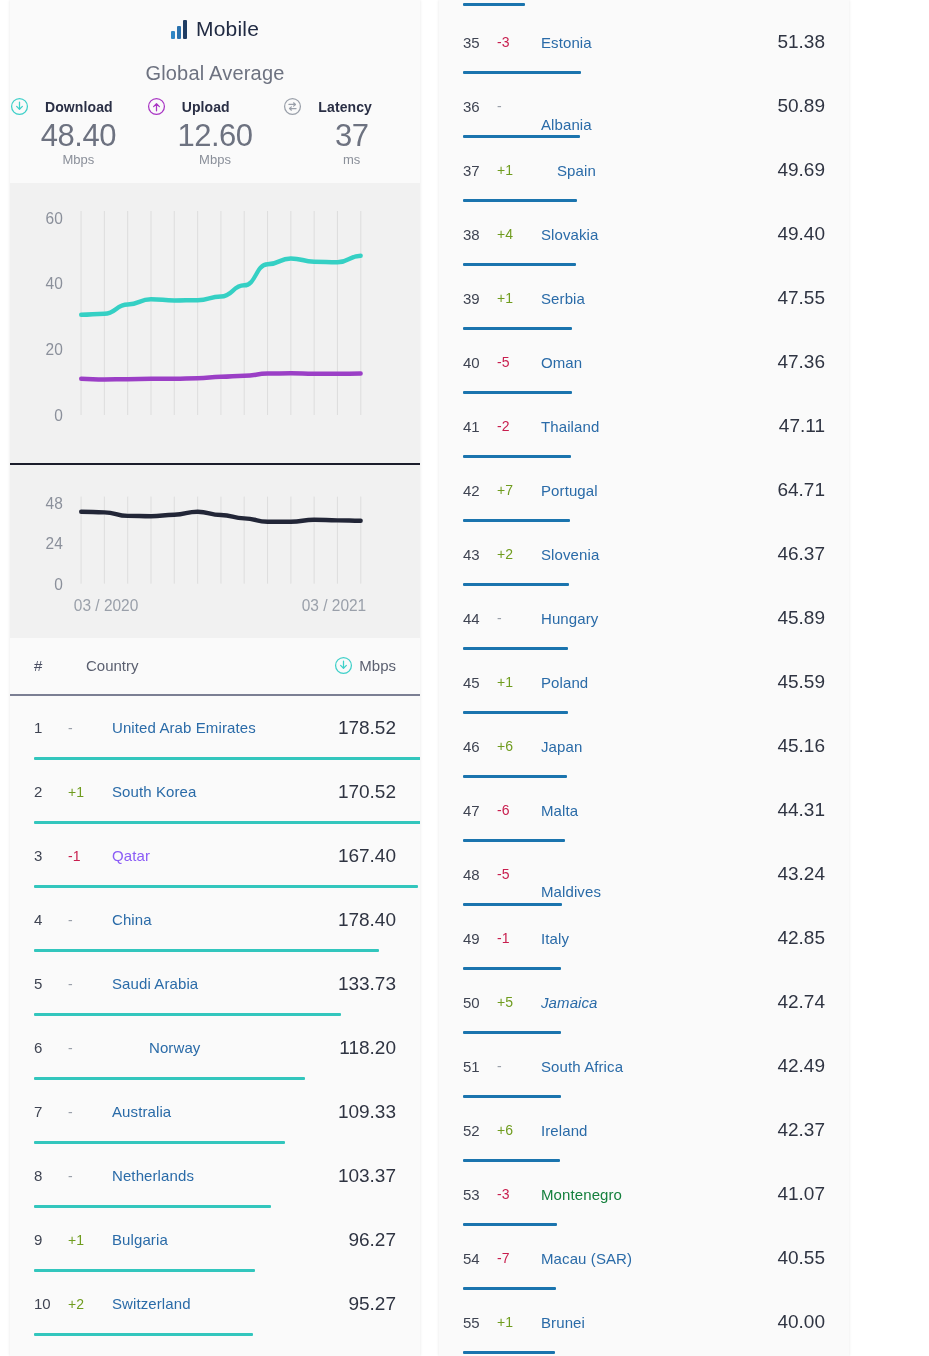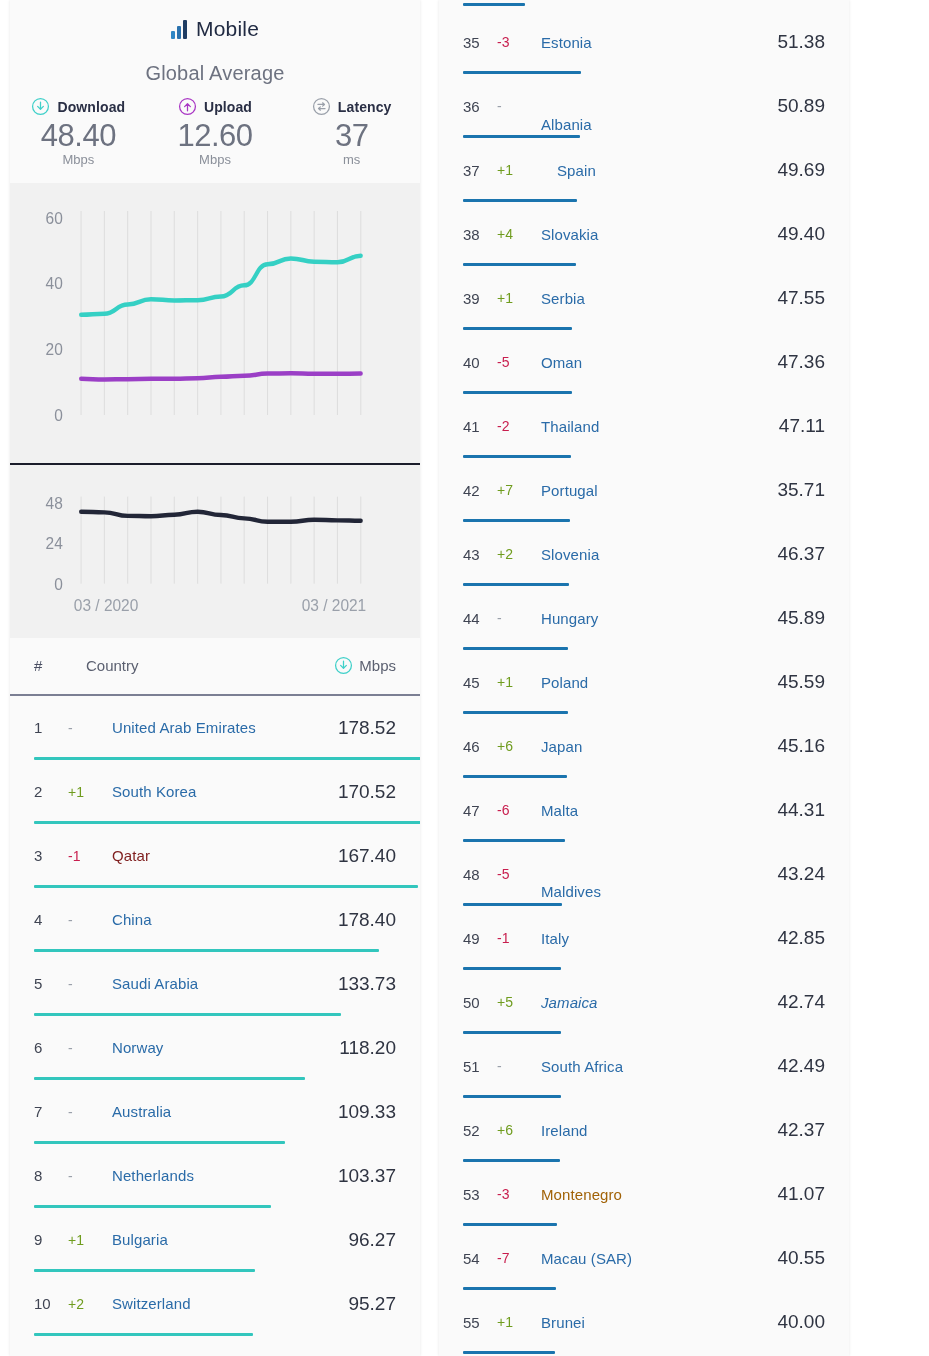--- a/index.html
+++ b/index.html
@@ -48,21 +48,21 @@
   .brand-title {
     font-size: 21px; color: #212b43; letter-spacing: .2px; font-weight: 400;
   }
   .ga-title {
     text-align: center; font-size: 20px; color: #6d7280;
     margin-top: 16px; font-weight: 400; letter-spacing: .2px;
   }
   .metrics { display: flex; margin-top: 12px; }
   .metric { flex: 1; text-align: center; }
   .metric-head {
-    display: flex; align-items: center; justify-content: center; gap: 7px;
+    display: flex; align-items: center; gap: 16px;
   }
   .m-ico { width: 19px; height: 19px; display:block; }
   .metric-label { font-size: 14px; color: #2a2f45; font-weight: 700; letter-spacing: .1px; }
   .metric-value {
     font-size: 31px; color: #6d7280; font-weight: 300;
     line-height: 1.12; margin-top: 3px; letter-spacing: -.5px;
   }
   .metric-unit { font-size: 13px; color: #8a8f99; margin-top: -2px; }
 
   
@@ -239,42 +239,42 @@
           <div class="row">
             <div class="c-rank">2</div>
             <div class="c-chg chg-up">+1</div>
             <a class="c-name" style="text-decoration: none; color: rgb(42, 107, 168);">South Korea</a>
             <div class="c-val">170.52</div>
             <div class="bar bar-teal" style="width: 391.627px;"></div>
           </div>
           <div class="row">
             <div class="c-rank">3</div>
             <div class="c-chg chg-down">-1</div>
-            <a class="c-name" style="text-decoration: none; color: #7f1d1d;">Qatar</a>
+            <a class="c-name" style="text-decoration: none; color: #8b5cf6;">Qatar</a>
             <div class="c-val">167.40</div>
             <div class="bar bar-teal" style="width: 384.461px;"></div>
           </div>
           <div class="row">
             <div class="c-rank">4</div>
             <div class="c-chg chg-flat">-</div>
             <a class="c-name" style="text-decoration: none; color: rgb(42, 107, 168);">China</a>
             <div class="c-val">178.40</div>
             <div class="bar bar-teal" style="width: 345.418px;"></div>
           </div>
           <div class="row">
             <div class="c-rank">5</div>
             <div class="c-chg chg-flat">-</div>
             <a class="c-name" style="text-decoration: none; color: rgb(42, 107, 168);">Saudi Arabia</a>
             <div class="c-val">133.73</div>
             <div class="bar bar-teal" style="width: 307.133px;"></div>
           </div>
           <div class="row">
             <div class="c-rank">6</div>
             <div class="c-chg chg-flat">-</div>
-            <a class="c-name" style="text-decoration: none; color: rgb(42, 107, 168);">Norway</a>
+            <a class="c-name" style="text-decoration: none; color: rgb(42, 107, 168); margin-left: 37px;">Norway</a>
             <div class="c-val">118.20</div>
             <div class="bar bar-teal" style="width: 271.465px;"></div>
           </div>
           <div class="row">
             <div class="c-rank">7</div>
             <div class="c-chg chg-flat">-</div>
             <a class="c-name" style="text-decoration: none; color: rgb(42, 107, 168);">Australia</a>
             <div class="c-val">109.33</div>
             <div class="bar bar-teal" style="width: 251.094px;"></div>
           </div>
@@ -354,21 +354,21 @@
           <div class="c-rank">41</div>
           <div class="c-chg chg-down">-2</div>
           <a class="c-name" style="text-decoration: none; color: rgb(42, 107, 168);">Thailand</a>
           <div class="c-val">47.11</div>
           <div class="bar bar-blue" style="width: 108.196px;"></div>
         </div>
         <div class="row">
           <div class="c-rank">42</div>
           <div class="c-chg chg-up">+7</div>
           <a class="c-name" style="text-decoration: none; color: rgb(42, 107, 168);">Portugal</a>
-          <div class="c-val">35.71</div>
+          <div class="c-val">64.71</div>
           <div class="bar bar-blue" style="width: 106.565px;"></div>
         </div>
         <div class="row">
           <div class="c-rank">43</div>
           <div class="c-chg chg-up">+2</div>
           <a class="c-name" style="text-decoration: none; color: rgb(42, 107, 168);">Slovenia</a>
           <div class="c-val">46.37</div>
           <div class="bar bar-blue" style="width: 106.496px;"></div>
         </div>
         <div class="row">
@@ -430,21 +430,21 @@
         <div class="row">
           <div class="c-rank">52</div>
           <div class="c-chg chg-up">+6</div>
           <a class="c-name" style="text-decoration: none; color: rgb(42, 107, 168);">Ireland</a>
           <div class="c-val">42.37</div>
           <div class="bar bar-blue" style="width: 97.3095px;"></div>
         </div>
         <div class="row">
           <div class="c-rank">53</div>
           <div class="c-chg chg-down">-3</div>
-          <a class="c-name" style="text-decoration: none; color: #a16207;">Montenegro</a>
+          <a class="c-name" style="text-decoration: none; color: #15803d;">Montenegro</a>
           <div class="c-val">41.07</div>
           <div class="bar bar-blue" style="width: 94.3239px;"></div>
         </div>
         <div class="row">
           <div class="c-rank">54</div>
           <div class="c-chg chg-down">-7</div>
           <a class="c-name" style="text-decoration: none; color: rgb(42, 107, 168);">Macau (SAR)</a>
           <div class="c-val">40.55</div>
           <div class="bar bar-blue" style="width: 93.1296px;"></div>
         </div>

